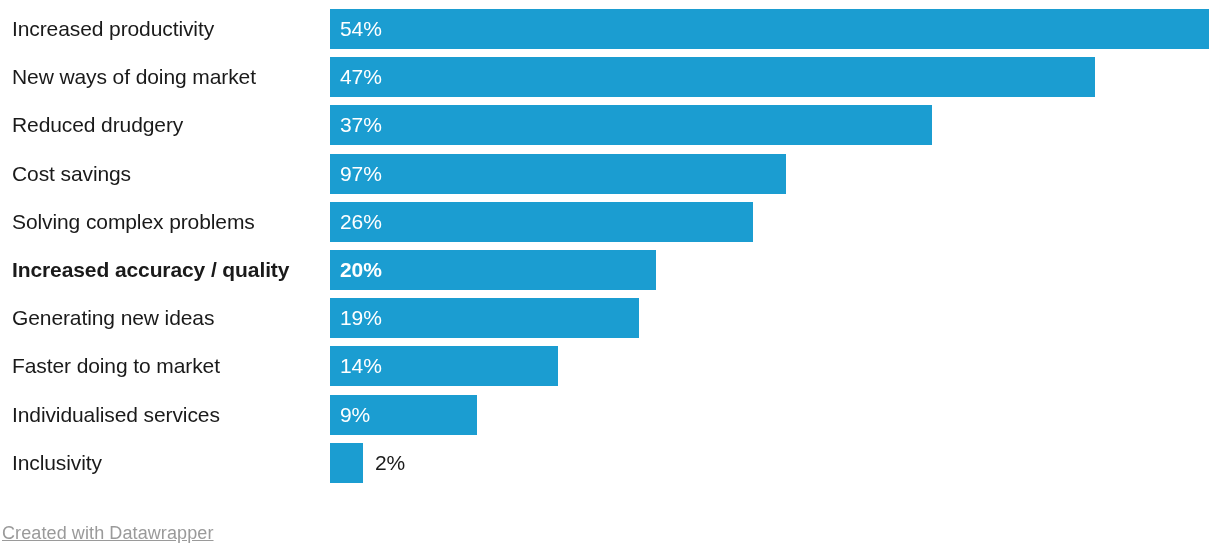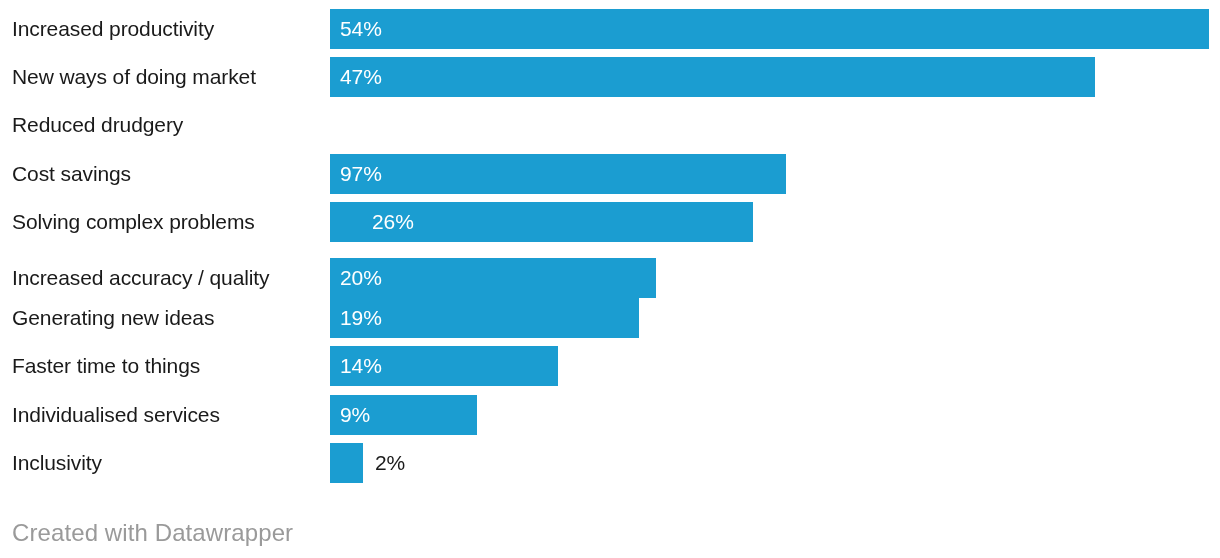--- a/index.html
+++ b/index.html
@@ -83,27 +83,28 @@
   .bar-value.inside {
     color: #ffffff;
   }
 
   .bar-value.outside {
     color: #1a1a1a;
   }
 
   .chart-footer {
     position: absolute;
-    left: 12px;
+    left: 2px;
     top: 522px;
-    font-size: 24px;
+    font-size: 18px;
     line-height: 22px;
     color: #9a9a9a;
     letter-spacing: 0.1px;
     white-space: nowrap;
+    text-decoration: underline;
   }
 </style>
 </head>
 <body style="background: rgb(255, 255, 255);">
 
 <div id="chart-root">
 
   <div class="plot-area">
       <div class="bar-row" style="top: 9px; height: 40px;">
         <div class="row-label">Increased productivity</div>
@@ -114,51 +115,55 @@
       </div>
       <div class="bar-row" style="top: 57.2px; height: 40px;">
         <div class="row-label">New ways of doing market</div>
         <div class="bar-track">
           <div class="bar" style="width: 765px; height: 40px; background: rgb(27, 157, 209);"></div>
           <div class="bar-value inside" style="height: 40px; left: 10px;">47%</div>
         </div>
       </div>
       <div class="bar-row" style="top: 105.4px; height: 40px; border-radius: 8px;">
         <div class="row-label">Reduced drudgery</div>
+        <div class="bar-track">
+          <div class="bar" style="width: 602px; height: 40px; background: rgb(27, 157, 209);"></div>
+          <div class="bar-value inside" style="height: 40px; left: 10px;">37%</div>
+        </div>
       </div>
       <div class="bar-row" style="top: 153.6px; height: 40px;">
         <div class="row-label">Cost savings</div>
         <div class="bar-track">
           <div class="bar" style="width: 456px; height: 40px; background: rgb(27, 157, 209);"></div>
           <div class="bar-value inside" style="height: 40px; left: 10px;">97%</div>
         </div>
       </div>
       <div class="bar-row" style="top: 201.8px; height: 40px;">
         <div class="row-label">Solving complex problems</div>
         <div class="bar-track">
           <div class="bar" style="width: 423px; height: 40px; background: rgb(27, 157, 209);"></div>
-          <div class="bar-value inside" style="height: 40px; left: 10px; margin-left: 32px;">26%</div>
+          <div class="bar-value inside" style="height: 40px; left: 10px;">26%</div>
         </div>
       </div>
-      <div class="bar-row" style="top: 258px; height: 40px;">
+      <div class="bar-row" style="top: 250px; height: 40px; font-weight: bold;">
         <div class="row-label">Increased accuracy / quality</div>
         <div class="bar-track">
           <div class="bar" style="width: 326px; height: 40px; background: rgb(27, 157, 209);"></div>
           <div class="bar-value inside" style="height: 40px; left: 10px;">20%</div>
         </div>
       </div>
       <div class="bar-row" style="top: 298.2px; height: 40px;">
         <div class="row-label">Generating new ideas</div>
         <div class="bar-track">
           <div class="bar" style="width: 309px; height: 40px; background: rgb(27, 157, 209);"></div>
           <div class="bar-value inside" style="height: 40px; left: 10px;">19%</div>
         </div>
       </div>
       <div class="bar-row" style="top: 346.4px; height: 40px;">
-        <div class="row-label">Faster time to things</div>
+        <div class="row-label">Faster doing to market</div>
         <div class="bar-track">
           <div class="bar" style="width: 228px; height: 40px; background: rgb(27, 157, 209);"></div>
           <div class="bar-value inside" style="height: 40px; left: 10px;">14%</div>
         </div>
       </div>
       <div class="bar-row" style="top: 394.6px; height: 40px; text-decoration: underline;">
         <div class="row-label">Individualised services</div>
         <div class="bar-track">
           <div class="bar" style="width: 147px; height: 40px; background: rgb(27, 157, 209);"></div>
           <div class="bar-value inside" style="height: 40px; left: 10px;">9%</div>

